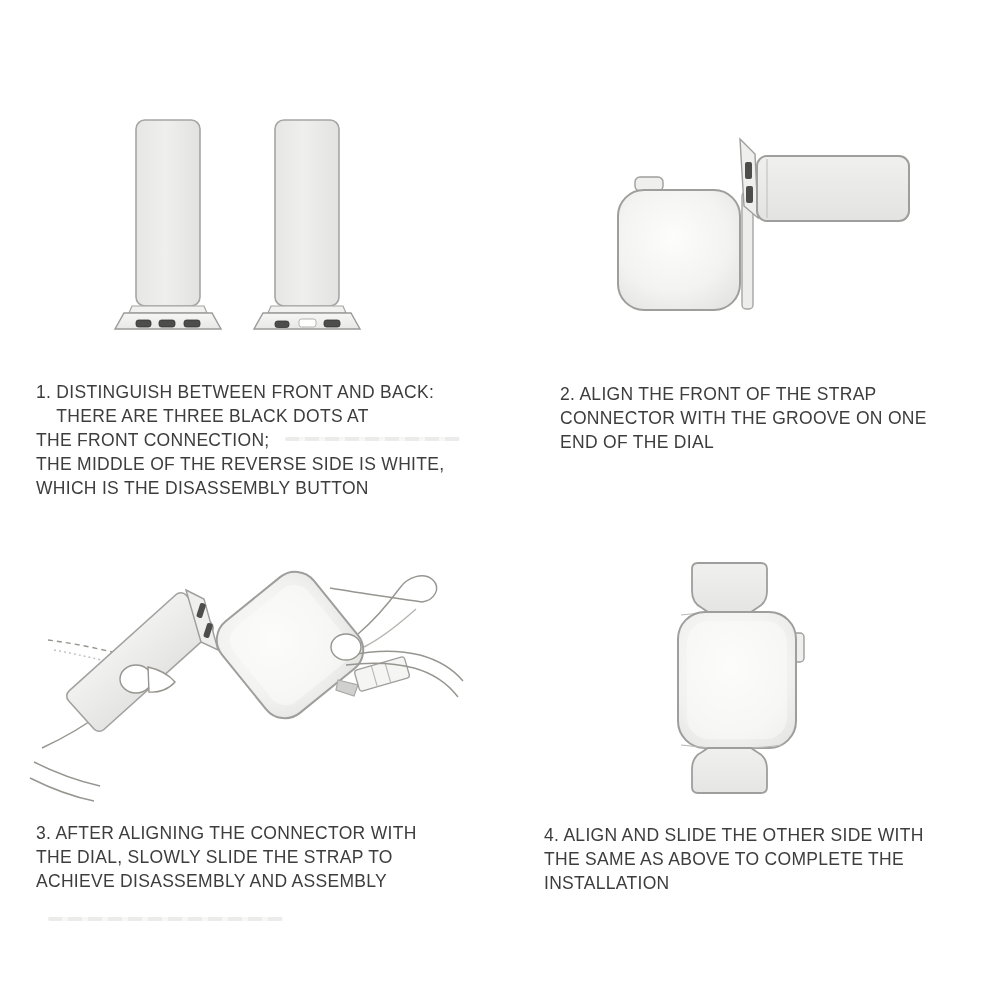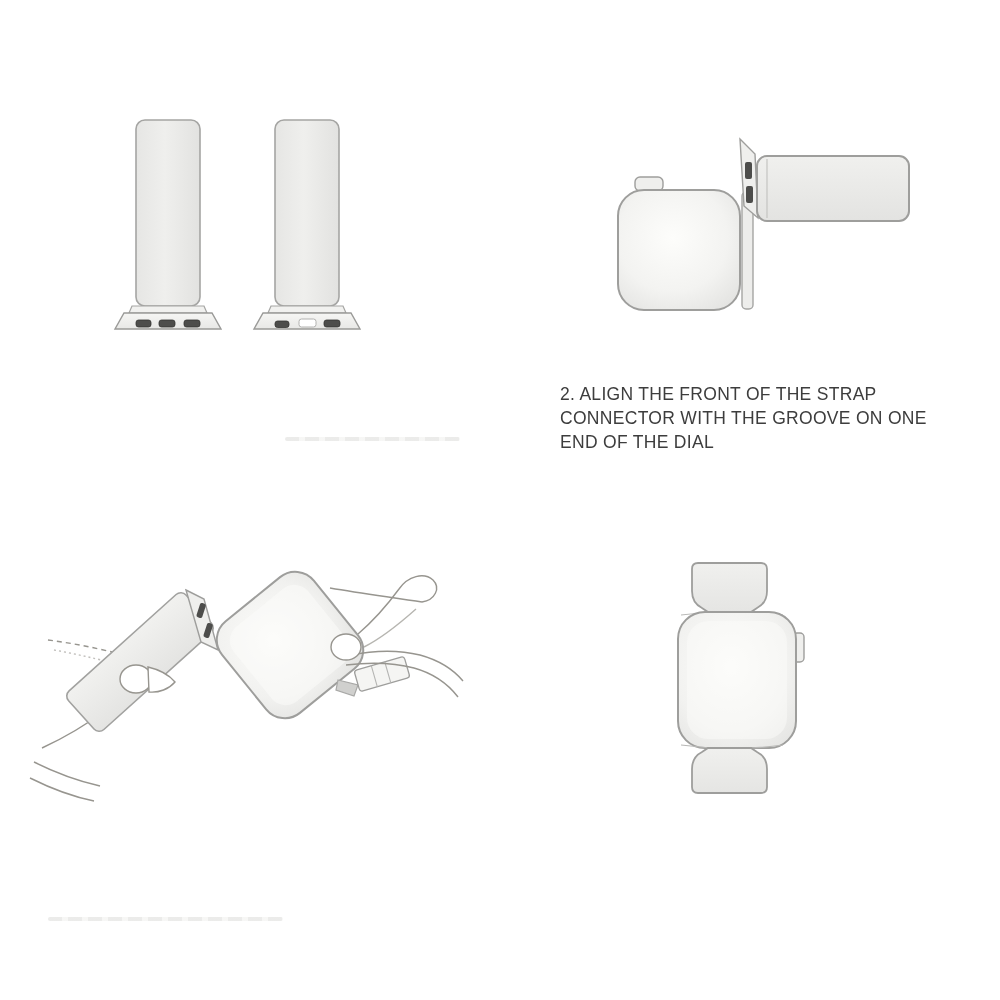--- a/index.html
+++ b/index.html
@@ -157,20 +157,31 @@
     </defs>
     <path d="M57,26 Q57,20 63,20 H126 Q132,20 132,26 V48 Q132,60 122,65 L116,69 H73 L67,65 Q57,60 57,48 Z" fill="url(#strapG4)" stroke="#9e9e9c" stroke-width="1.8"></path>
     <path d="M46,72 Q97,65 148,72" fill="none" stroke="#b8b8b6" stroke-width="1.2"></path>
     <rect x="158" y="90" width="11" height="29" rx="4" fill="#efefed" stroke="#9e9e9c" stroke-width="1.4"></rect>
     <rect x="43" y="69" width="118" height="136" rx="27" fill="url(#bodyG4)" stroke="#9e9e9c" stroke-width="2"></rect>
     <rect x="52" y="78" width="100" height="118" rx="21" fill="#fbfbf9" opacity="0.5"></rect>
     <path d="M46,202 Q97,209 148,202" fill="none" stroke="#b8b8b6" stroke-width="1.2"></path>
     <path d="M57,226 Q57,214 67,209 L73,205 H116 L122,209 Q132,214 132,226 V244 Q132,250 126,250 H63 Q57,250 57,244 Z" fill="url(#strapG4)" stroke="#9e9e9c" stroke-width="1.8"></path>
   </svg>
 
+  <div class="step-text" style="left:36px;top:380px">1. DISTINGUISH BETWEEN FRONT AND BACK:
+    THERE ARE THREE BLACK DOTS AT
+THE FRONT CONNECTION;
+THE MIDDLE OF THE REVERSE SIDE IS WHITE,
+WHICH IS THE DISASSEMBLY BUTTON</div>
   <div class="step-text" style="left:560px;top:382px">2. ALIGN THE FRONT OF THE STRAP
 CONNECTOR WITH THE GROOVE ON ONE
 END OF THE DIAL</div>
+  <div class="step-text" style="left:36px;top:821px">3. AFTER ALIGNING THE CONNECTOR WITH
+THE DIAL, SLOWLY SLIDE THE STRAP TO
+ACHIEVE DISASSEMBLY AND ASSEMBLY</div>
+  <div class="step-text" style="left:544px;top:823px">4. ALIGN AND SLIDE THE OTHER SIDE WITH
+THE SAME AS ABOVE TO COMPLETE THE
+INSTALLATION</div>
 
   <div class="smudge" style="left:285px;top:437px;width:175px"></div>
   <div class="smudge" style="left:48px;top:917px;width:235px"></div>
 
 </div>
 
 </body></html>

